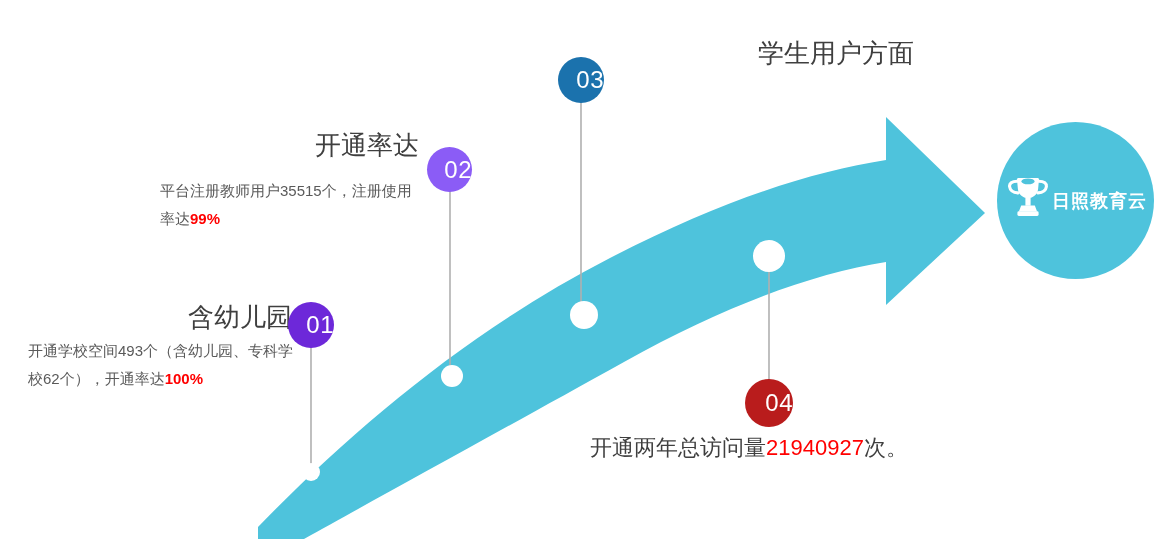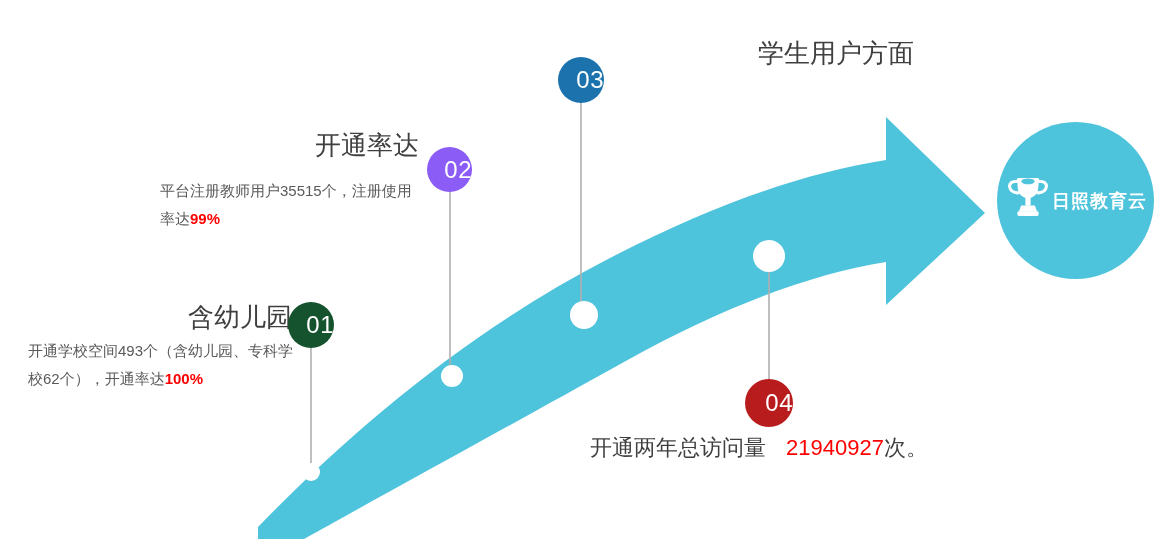--- a/index.html
+++ b/index.html
@@ -95,21 +95,20 @@
     width: 340px;
   }
   #block-04 .caption {
     font-size: 22px;
     color: #3f3f3f;
     white-space: nowrap;
     line-height: 1.2;
   }
   #block-04 .caption .hl {
     font-weight: normal;
-    margin-left: 20px;
   }
   
   .badge {
     position: absolute;
     border-radius: 50%;
     color: #ffffff;
     font-size: 24px;
     display: flex;
     align-items: center;
     justify-content: flex-end;
@@ -187,21 +186,21 @@
   </div>
 
   <div class="block" id="block-03">
     <div class="block-head">学生用户方面</div>
   </div>
 
   <div class="block" id="block-04">
     <div class="caption"><span>开通两年总访问量</span><span class="hl">21940927</span><span>次。</span></div>
   </div>
 
-  <div class="badge" id="badge-01" style="background:#14532d">
+  <div class="badge" id="badge-01" style="background:#6d28d9">
     <span>01</span>
   </div>
   <div class="badge" id="badge-02" style="background:#8b5cf6">
     <span>02</span>
   </div>
   <div class="badge" id="badge-03" style="background:#1b72ad">
     <span>03</span>
   </div>
   <div class="badge" id="badge-04" style="background:#b91c1c">
     <span>04</span>

